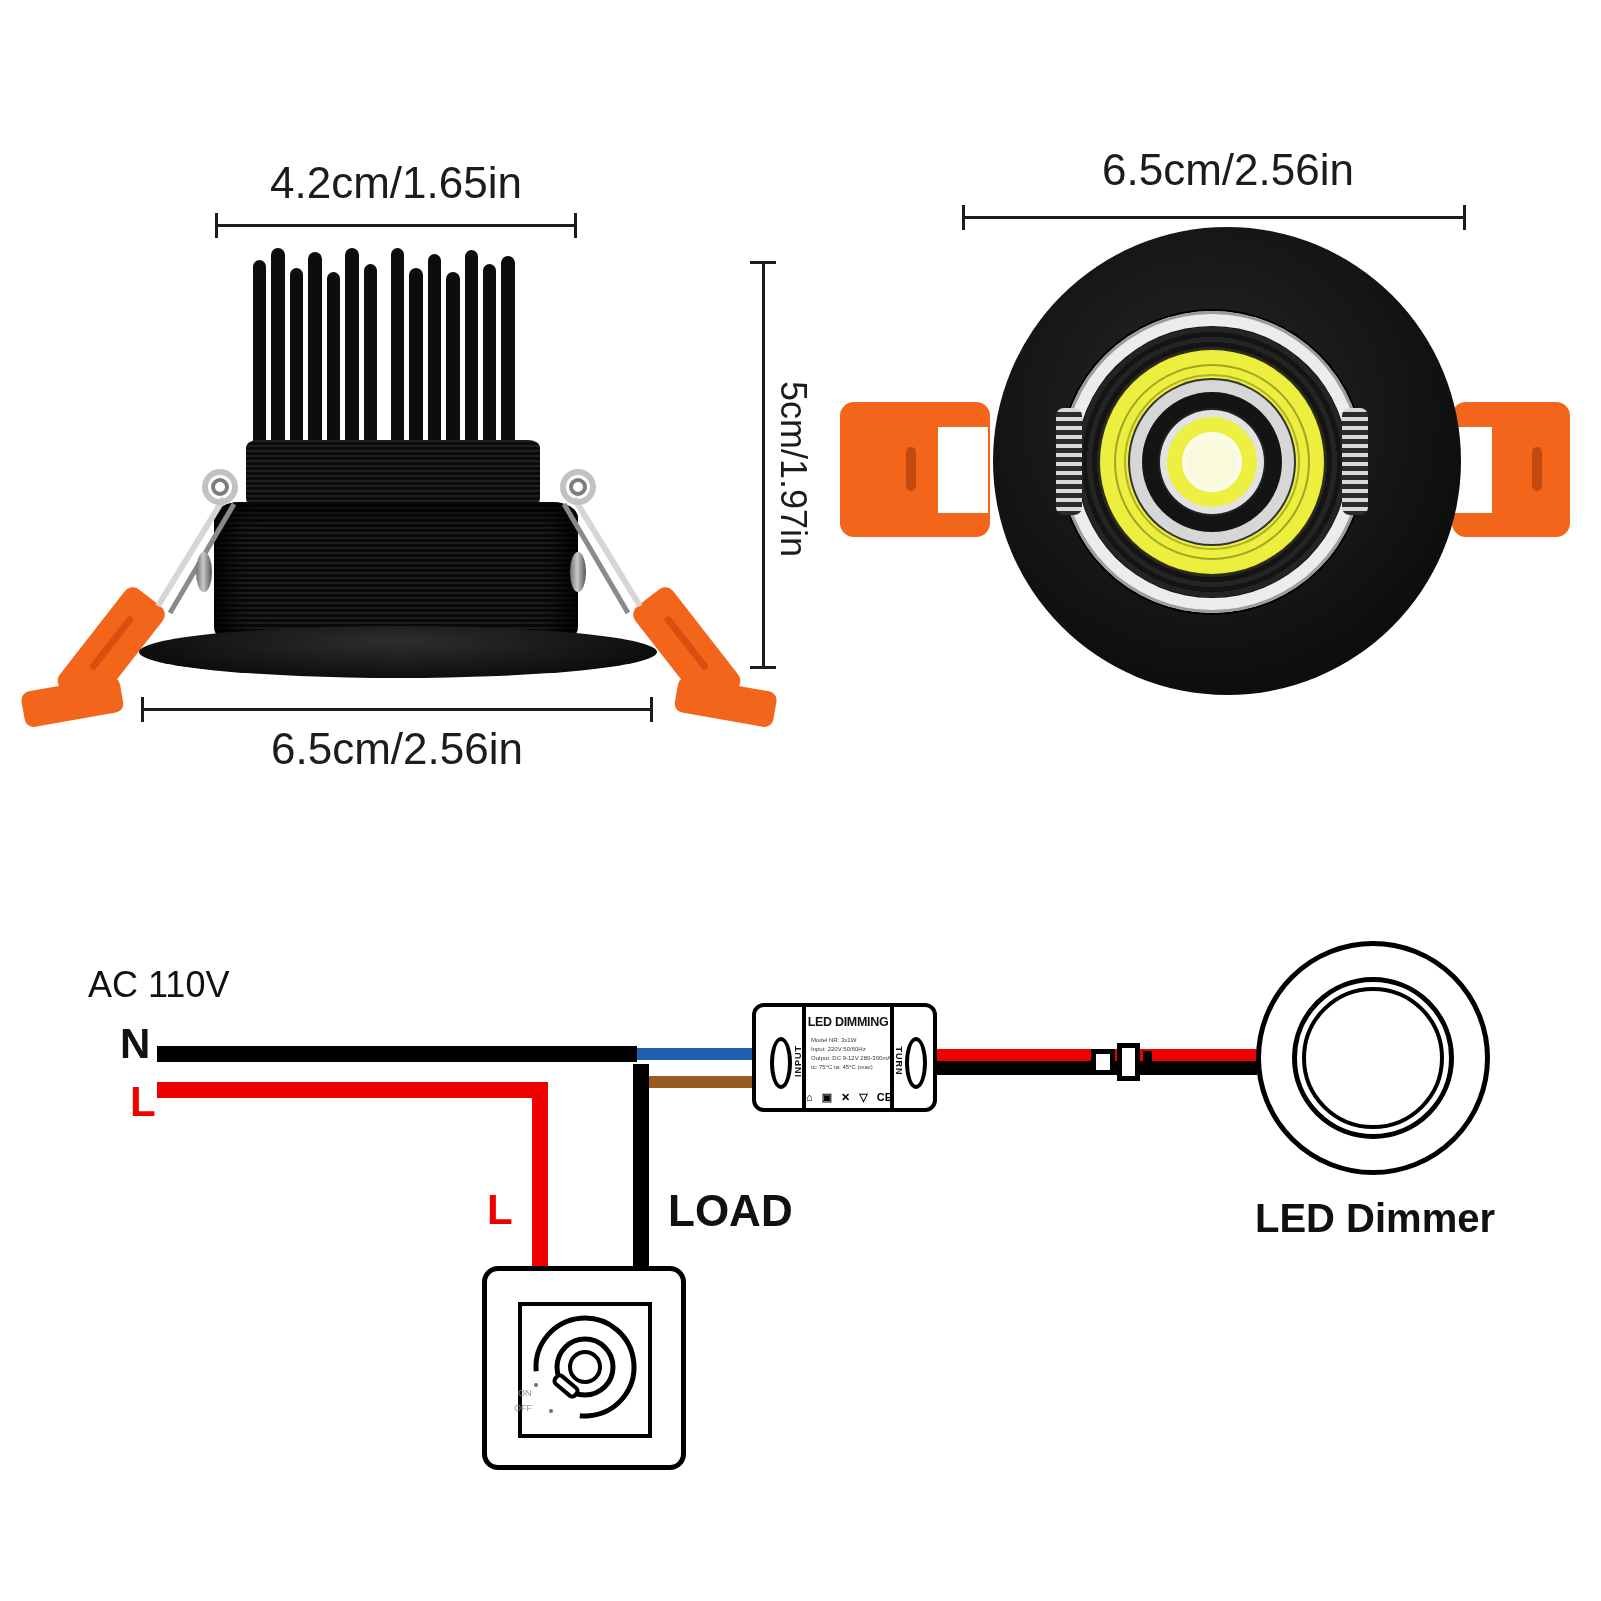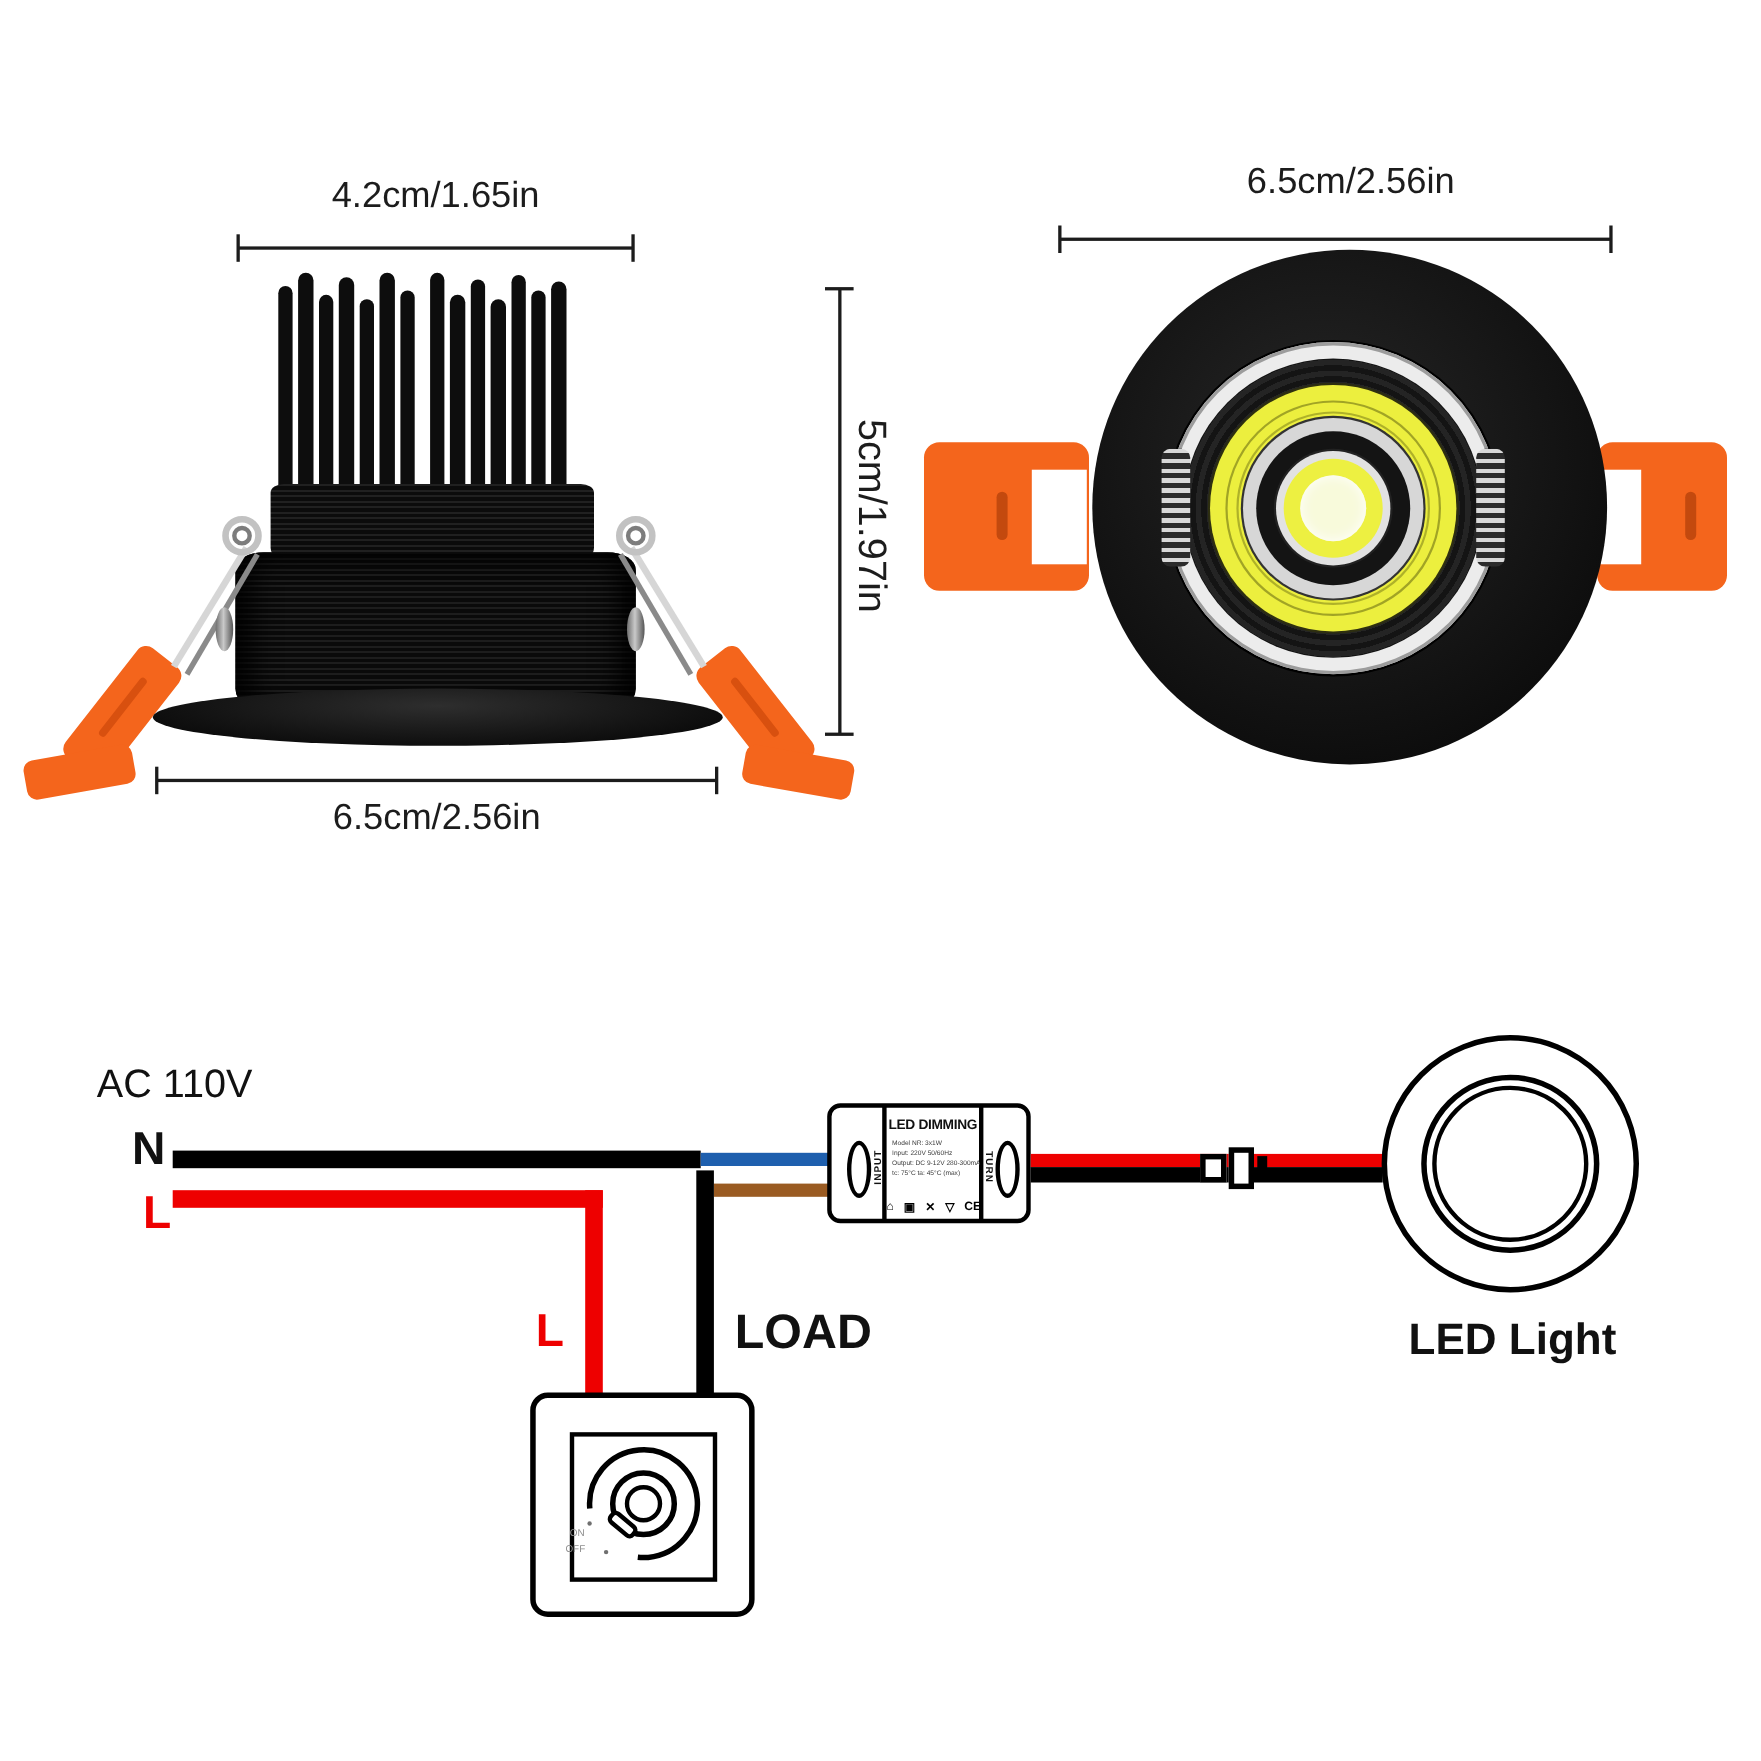--- a/index.html
+++ b/index.html
@@ -1,21 +1,21 @@
 <!DOCTYPE html>
 <html><head>
 <meta charset="utf-8">
 <style>
   html,body{margin:0;padding:0;background:#fff;}
   *{box-sizing:border-box;}
   .canvas{position:relative;width:1601px;height:1601px;background:#fff;overflow:hidden;
           font-family:"Liberation Sans",sans-serif;color:#111;}
   .abs{position:absolute;}
   
-  .dim-label{position:absolute;font-size:33px;color:#1c1c1c;text-align:center;white-space:nowrap;}
+  .dim-label{position:absolute;font-size:44px;color:#1c1c1c;text-align:center;white-space:nowrap;}
   .dline-h{position:absolute;height:3px;background:#1c1c1c;}
   .dline-v{position:absolute;width:3px;background:#1c1c1c;}
   .tick-v{position:absolute;width:3px;height:25px;background:#1c1c1c;}
   .tick-h{position:absolute;width:26px;height:3px;background:#1c1c1c;}
   .vlabel{position:absolute;font-size:36px;color:#1c1c1c;text-align:center;transform:rotate(90deg);white-space:nowrap;}
   
   .fins{position:absolute;left:253px;top:248px;width:262px;height:202px;display:flex;gap:5px;align-items:flex-end;}
   .fins i{flex:1;background:#0d0d0d;border-radius:7px 7px 0 0;height:100%;}
   .fins i:nth-child(1){height:94%;} .fins i:nth-child(3){height:90%;}
   .fins i:nth-child(4){height:98%;} .fins i:nth-child(5){height:88%;}
@@ -195,21 +195,21 @@
 
   <div class="wire" style="left:937px;top:1049px;width:320px;height:12px;background:#EE0000;"></div>
   <div class="wire" style="left:937px;top:1061px;width:320px;height:14px;background:#000;"></div>
   <div class="conn" style="left:1091px;top:1049px;width:24px;height:26px;"></div>
   <div class="conn" style="left:1117px;top:1043px;width:23px;height:38px;"></div>
   <div class="wire" style="left:1143px;top:1051px;width:9px;height:22px;background:#000;"></div>
 
   <div class="ledring" style="left:1256px;top:941px;width:234px;height:234px;"></div>
   <div class="ledring" style="left:1292px;top:977px;width:162px;height:162px;"></div>
   <div class="ledring" style="left:1302px;top:987px;width:142px;height:142px;border-width:4px;"></div>
-  <div class="wlabel" style="left:1245px;top:1196px;width:260px;text-align:center;font-size:40px;">LED Light</div>
+  <div class="wlabel" style="left:1245px;top:1196px;width:260px;text-align:center;font-size:40px;">LED Dimmer</div>
 
   <div class="wlabel" style="left:487px;top:1186px;font-size:42px;color:#EE0000;">L</div>
   <div class="wlabel" style="left:668px;top:1186px;font-size:44px;">LOAD</div>
 
   <div class="dimmer-outer"></div>
   <div class="dimmer-inner"></div>
   <svg class="abs" style="left:520px;top:1305px;" width="130" height="130" viewBox="0 0 130 130">
     <circle cx="65" cy="62" r="49" fill="none" stroke="#000" stroke-width="5" stroke-dasharray="240 68" transform="rotate(175 65 62)"></circle>
     <circle cx="65" cy="62" r="28" fill="#fff" stroke="#000" stroke-width="5"></circle>
     <circle cx="65" cy="62" r="15" fill="#fff" stroke="#000" stroke-width="4"></circle>

